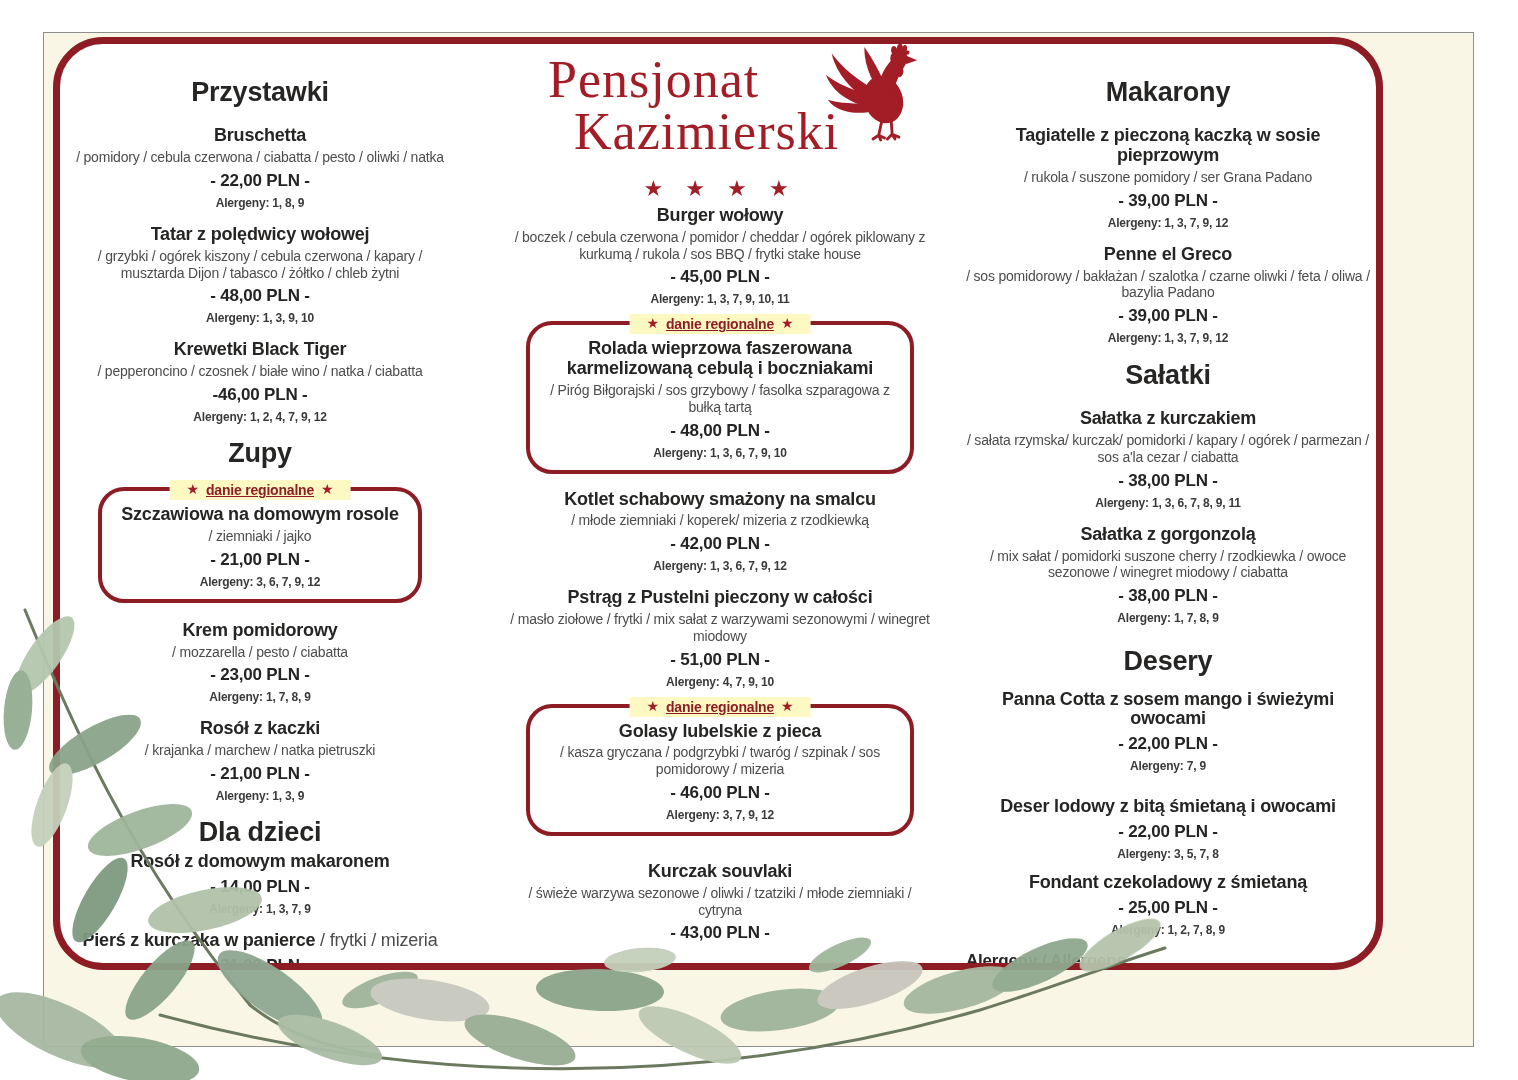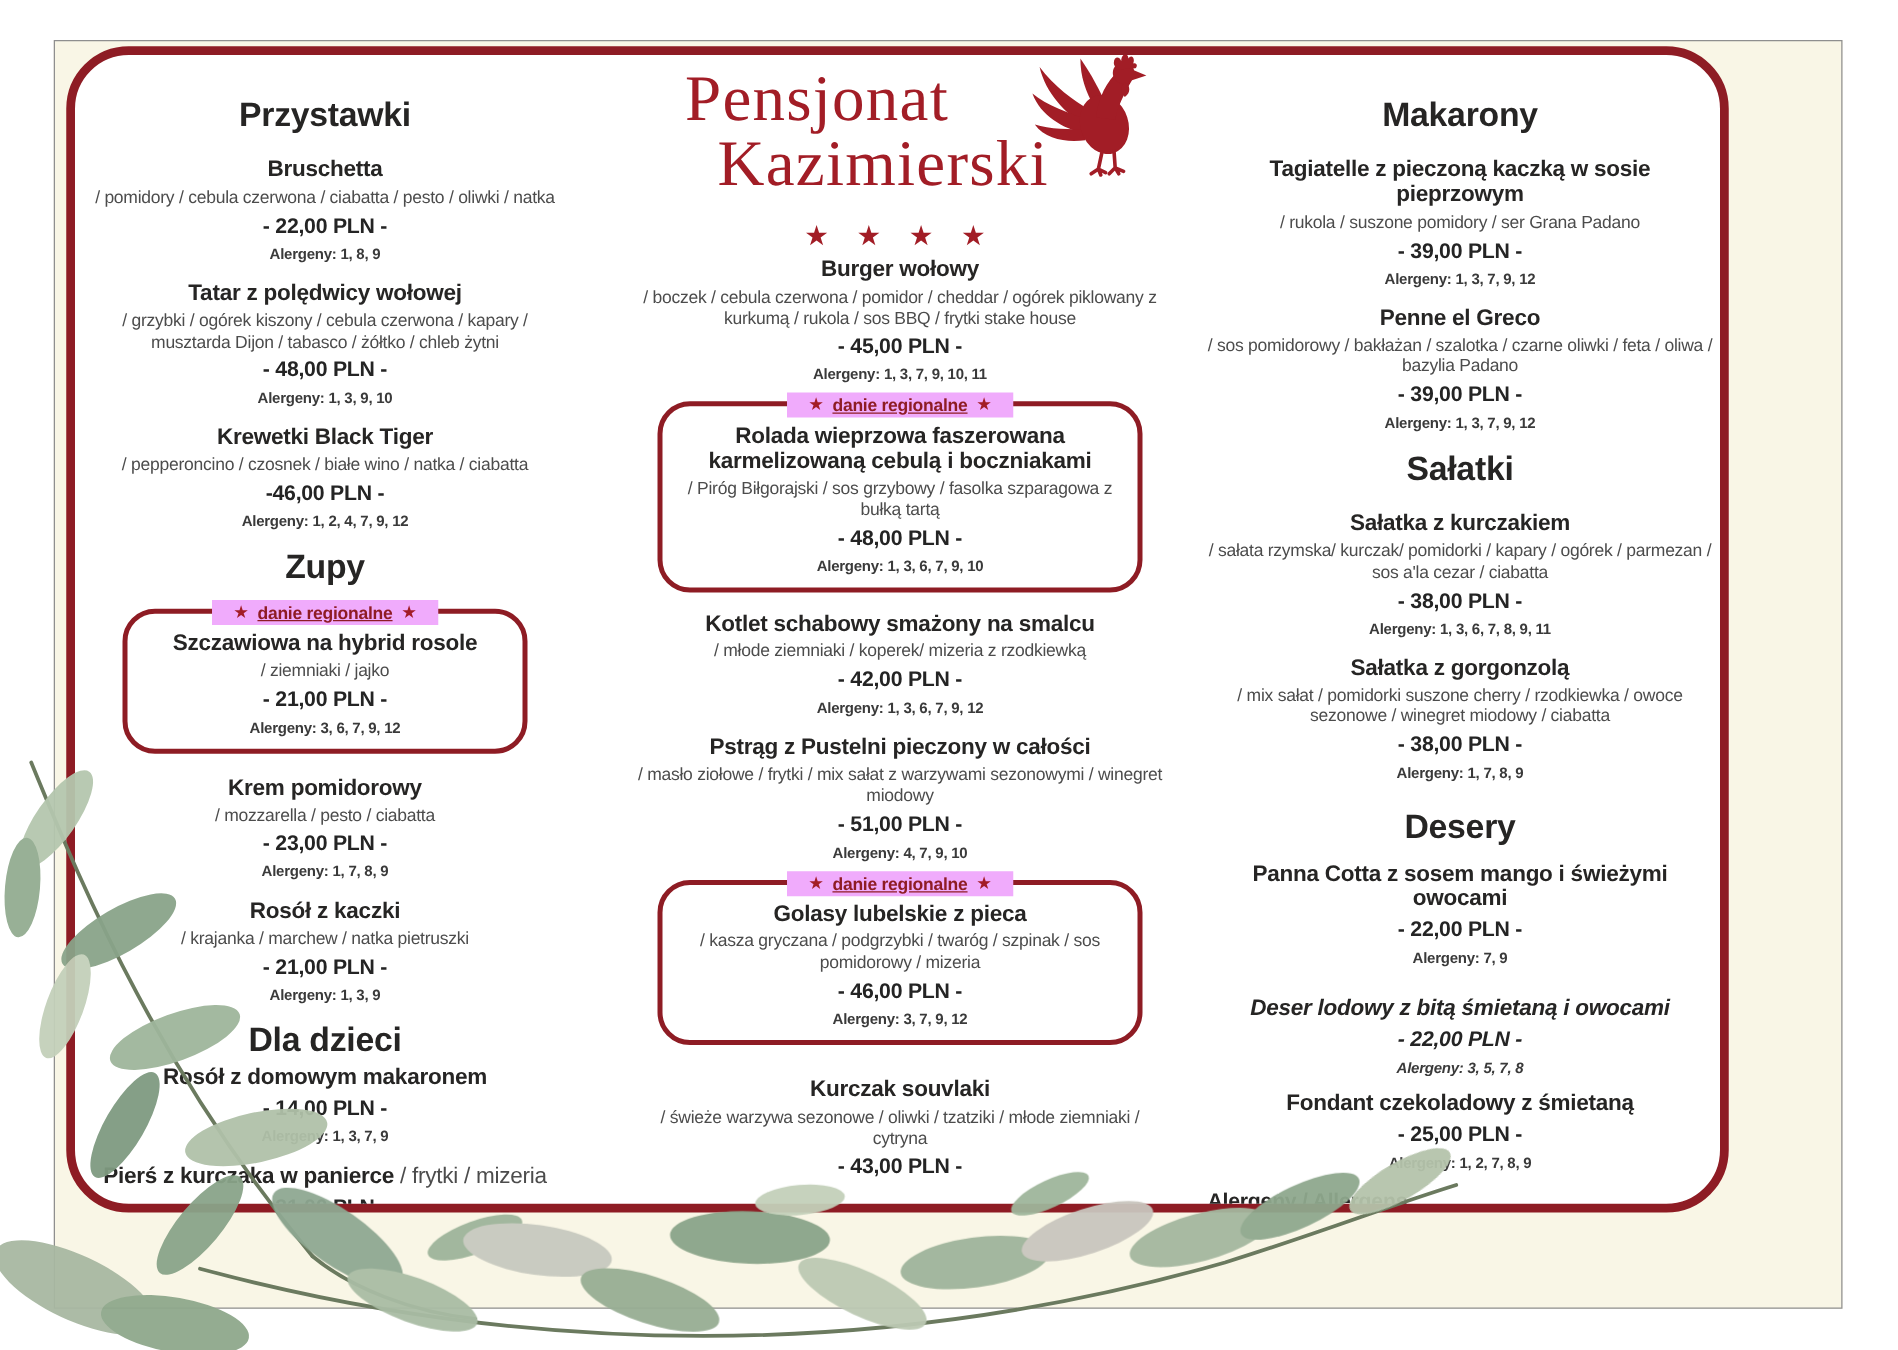--- a/index.html
+++ b/index.html
@@ -33,21 +33,21 @@
   .dish-alg{font-size:12px;font-weight:700;margin-top:5px;color:#3a3a3a;}
 
   .regional{
     position:relative;border:4px solid #8e1c24;border-radius:26px;
     padding:14px 10px 6px;margin:10px 26px 18px;
   }
   .col-center .regional{margin:10px 18px 16px;}
   .regional .dish{margin-bottom:4px;}
   .badge{
     position:absolute;top:-11px;left:50%;transform:translateX(-50%);
-    background:#f0abfc;padding:0 10px;white-space:nowrap;font-size:14px;line-height:20px;
+    background:#fef9c3;padding:0 10px;white-space:nowrap;font-size:14px;line-height:20px;
   }
   .badge .btext{font-weight:700;color:#8e1c24;text-decoration:underline;}
   .badge .bstar{color:#a21d26;font-size:14px;margin:0 7px;position:relative;top:-1px;}
 
   .logo{position:relative;height:128px;margin-bottom:2px;}
   .logo-l1,.logo-l2{
     position:absolute;font-family:"Liberation Serif","DejaVu Serif",serif;
     color:#a21d26;font-size:52px;line-height:1;letter-spacing:1px;
   }
   .logo-l1{left:40px;top:6px;}
@@ -94,21 +94,21 @@
       <div class="dish-alg">Alergeny: 1, 2, 4, 7, 9, 12</div>
     </div>
 
     <div class="section-h" style="">Zupy</div>
 
     <div class="regional">
       <div class="badge">
         <span class="bstar">★</span><span class="btext">danie regionalne</span><span class="bstar">★</span>
       </div>
       <div class="dish">
-        <div class="dish-title">Szczawiowa na hybrid rosole</div>
+        <div class="dish-title">Szczawiowa na domowym rosole</div>
         <div class="dish-ing">/ ziemniaki / jajko</div>
         <div class="dish-price">- 21,00 PLN -</div>
         <div class="dish-alg">Alergeny: 3, 6, 7, 9, 12</div>
       </div>
     </div>
 
     <div class="dish">
       <div class="dish-title">Krem pomidorowy</div>
       <div class="dish-ing">/ mozzarella / pesto / ciabatta</div>
       <div class="dish-price">- 23,00 PLN -</div>
@@ -251,21 +251,21 @@
     </div>
 
     <div class="section-h" style="margin-top:22px;margin-bottom:14px;">Desery</div>
 
     <div class="dish" style="margin-bottom:24px;">
       <div class="dish-title">Panna Cotta z sosem mango i świeżymi owocami</div>
       <div class="dish-price">- 22,00 PLN -</div>
       <div class="dish-alg">Alergeny: 7, 9</div>
     </div>
 
-    <div class="dish" style="margin-bottom:12px;font-style:italic;">
+    <div class="dish" style="margin-bottom:12px;">
       <div class="dish-title">Deser lodowy z bitą śmietaną i owocami</div>
       <div class="dish-price">- 22,00 PLN -</div>
       <div class="dish-alg">Alergeny: 3, 5, 7, 8</div>
     </div>
 
     <div class="dish" style="margin-bottom:8px;">
       <div class="dish-title">Fondant czekoladowy z śmietaną</div>
       <div class="dish-price">- 25,00 PLN -</div>
       <div class="dish-alg">Alergeny: 1, 2, 7, 8, 9</div>
     </div>

